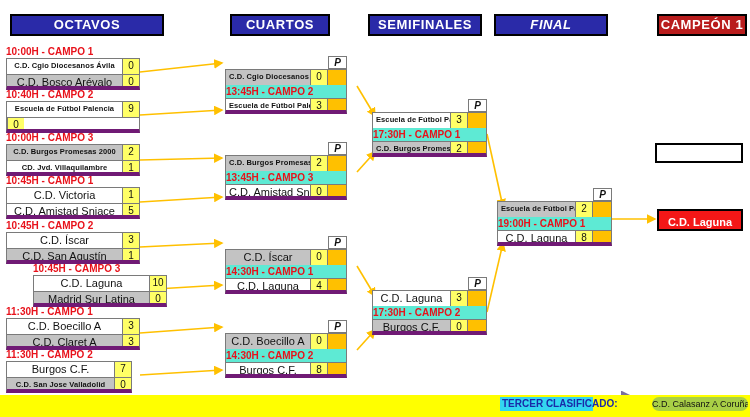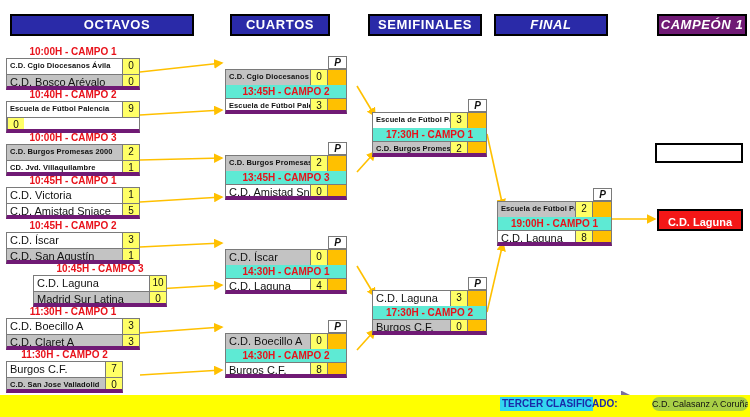--- a/index.html
+++ b/index.html
@@ -19,49 +19,49 @@
     border:2px solid #000000;
     color:#ffffff;
     font-weight:bold;
     font-size:13px;
     letter-spacing:.6px;
     text-align:center;
     line-height:18px;
     height:18px;
     box-sizing:content-box;
   }
-  .round-head.champ{background:#701a75;border-color:#000;font-style:italic;}
+  .round-head.champ{background:#b91c1c;border-color:#000;}
 
   
   .match{position:absolute;}
   .kick{
     color:#e8121b;
     font-weight:bold;
     font-size:10px;
-    text-align:center;
     line-height:13px;
     height:13px;
     white-space:nowrap;
     overflow:hidden;
   }
   .teamrow{
     display:flex;
     height:16px;
     box-sizing:border-box;
     border:1px solid #7a7a7a;
     border-bottom:none;
   }
   .teamrow:last-child{border-bottom:4px solid #701a75;}
   .tname{
     flex:1 1 auto;
     min-width:0;
     box-sizing:border-box;
     padding:0 3px;
     font-size:11px;
     line-height:14px;
+    text-align:center;
     color:#111;
     white-space:nowrap;
     overflow:hidden;
     text-overflow:clip;
   }
   .tname.tight{font-size:7.5px;font-weight:bold;line-height:14px;letter-spacing:.1px;}
   .tname.w{background:#ffffff;}
   .tname.g{background:#c3c3c3;}
   .tscore{
     flex:0 0 17px;
@@ -188,21 +188,21 @@
       <path d="M487,134 L503,207"></path>
       <path d="M487,312 L503,243"></path>
 
       <path d="M612,219 L655,219"></path>
     </g>
     <g stroke="#7b6f9e" stroke-width="3" fill="none" marker-end="url(#arp)">
       <path d="M595,404 L645,404"></path>
     </g>
   </svg>
 
-  <div class="round-head" style="left:10px;top:14px;width:150px;padding-left:30px;">OCTAVOS</div>
+  <div class="round-head" style="left:10px;top:14px;width:150px;">OCTAVOS</div>
   <div class="round-head" style="left:230px;top:14px;width:96px;">CUARTOS</div>
   <div class="round-head" style="left:368px;top:14px;width:110px;">SEMIFINALES</div>
   <div class="round-head" style="left:494px;top:14px;width:110px;font-style:italic;">FINAL</div>
   <div class="round-head champ" style="left:657px;top:14px;width:86px;">CAMPEÓN 1</div>
 
   <div class="match" style="left:6px;top:45px;width:134px;">
     <div class="kick">10:00H - CAMPO 1</div>
     <div class="teamrow">
       <div class="tname tight w">C.D. Cgio Diocesanos Ávila</div>
       <div class="tscore">0</div>
@@ -277,21 +277,21 @@
     <div class="teamrow">
       <div class="tname w">C.D. Boecillo A</div>
       <div class="tscore">3</div>
     </div>
     <div class="teamrow">
       <div class="tname g">C.D. Claret A</div>
       <div class="tscore">3</div>
     </div>
   </div>
 
-  <div class="match" style="left:6px;top:348px;width:117px;">
+  <div class="match" style="left:6px;top:348px;width:126px;">
     <div class="kick">11:30H - CAMPO 2</div>
     <div class="teamrow">
       <div class="tname w">Burgos C.F.</div>
       <div class="tscore">7</div>
     </div>
     <div class="teamrow">
       <div class="tname tight g">C.D. San Jose Valladolid</div>
       <div class="tscore">0</div>
     </div>
   </div>

